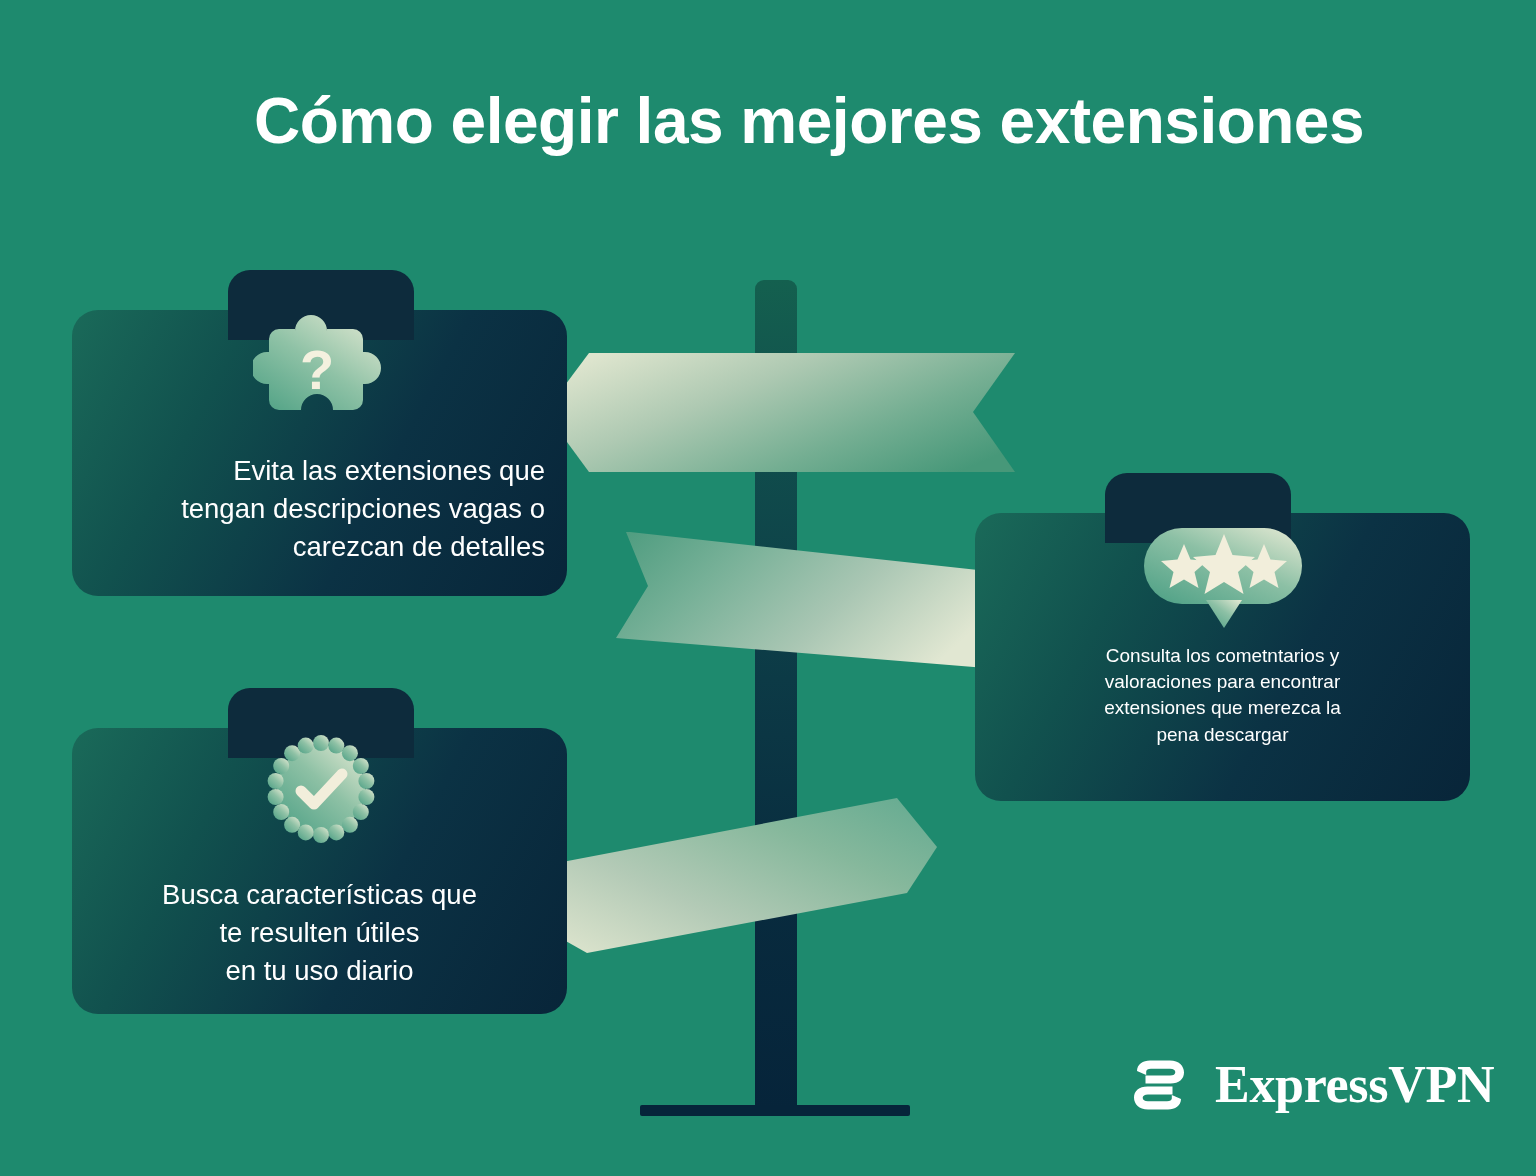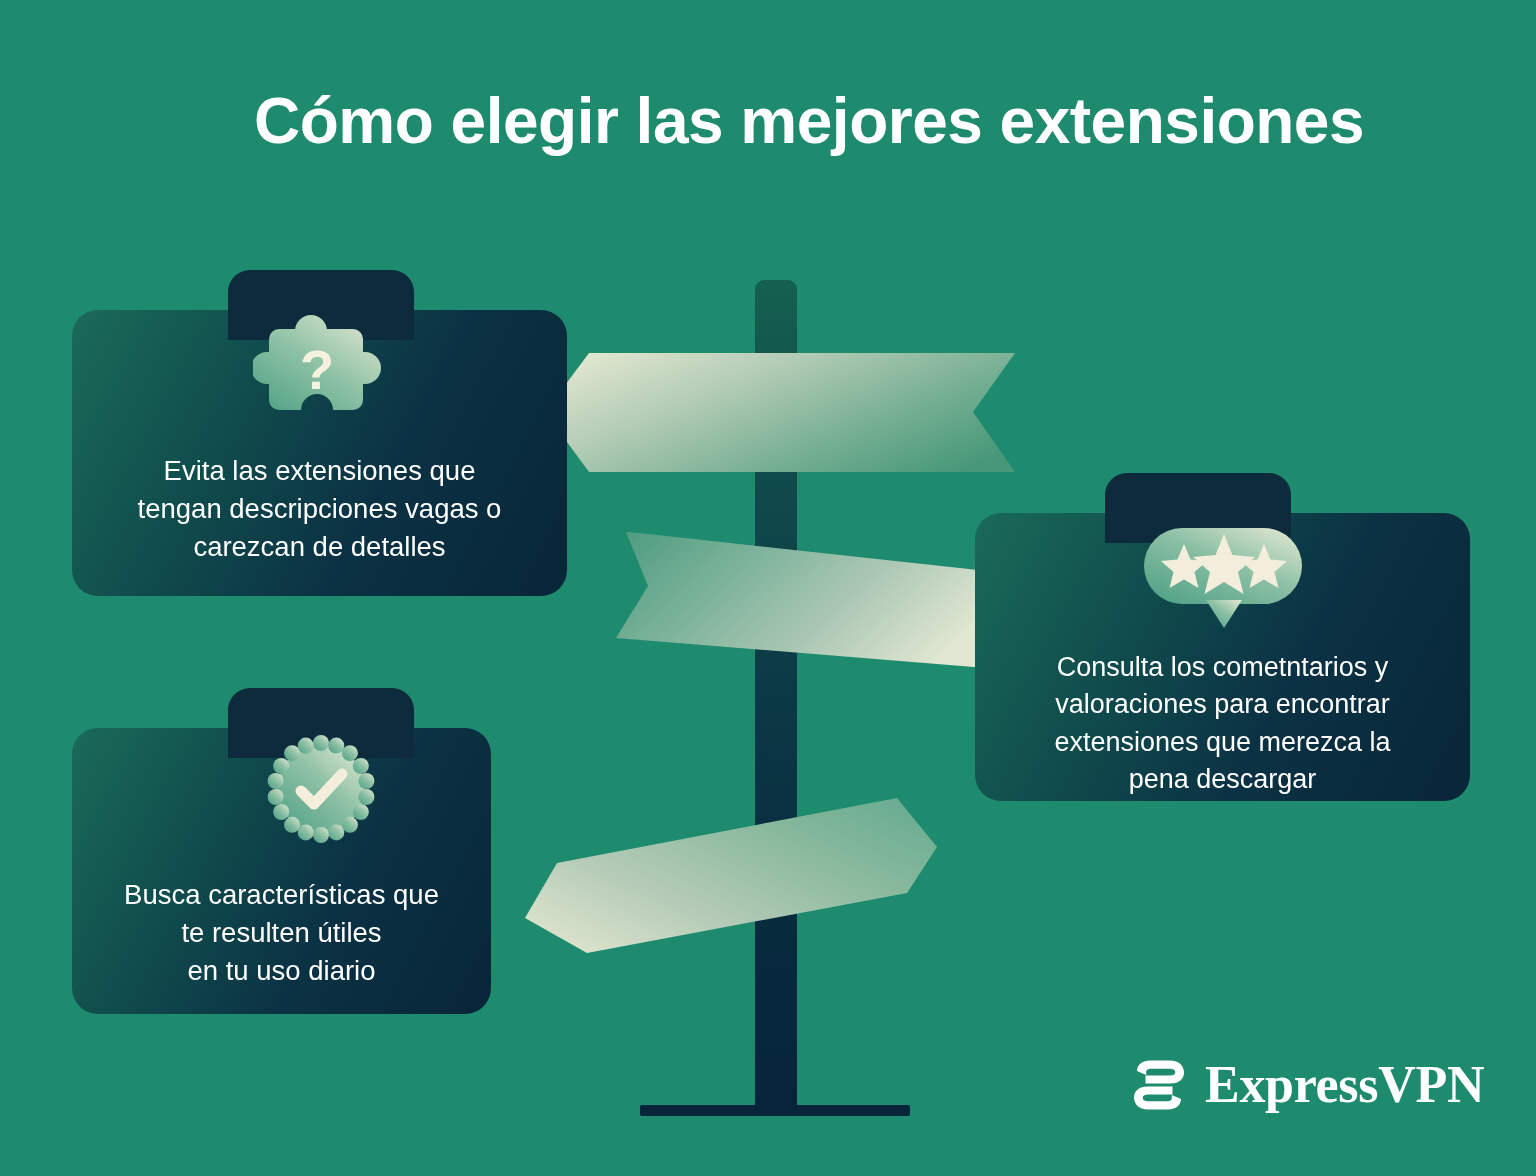--- a/index.html
+++ b/index.html
@@ -92,38 +92,38 @@
   }
   .card-icon {
     position: absolute;
     z-index: 4;
   }
   .card-icon svg { display: block; }
 
   
   #card-avoid { left: 72px;  top: 310px;  width: 495px; height: 286px; }
   #card-avoid .card-tab { left: 156px; }
-  #card-avoid .card-text { top: 142px; }
+  #card-avoid .card-text { top: 142px; text-align: right; }
 
   #card-reviews { left: 975px; top: 513px; width: 495px; height: 288px; }
   #card-reviews .card-tab { left: 130px; }
-  #card-reviews .card-text { top: 136px; font-size: 27px; }
-
-  #card-features { left: 72px; top: 728px; width: 419px; height: 286px; }
+  #card-reviews .card-text { top: 130px; font-size: 19px; }
+
+  #card-features { left: 72px; top: 728px; width: 495px; height: 286px; }
   #card-features .card-tab { left: 156px; }
   #card-features .card-text { top: 148px; }
 
   
   .logo {
     position: absolute;
     left: 1127px;
     top: 1053px;
     display: flex;
     align-items: center;
-    gap: 14px;
+    gap: 24px;
   }
   .logo-mark { width: 64px; height: 64px; }
   .logo-mark svg { display: block; }
   .logo-word {
     font-family: "Liberation Serif", serif;
     font-size: 52px;
     font-weight: 700;
     color: #FFFFFF;
     letter-spacing: -0.3px;
     line-height: 1;

